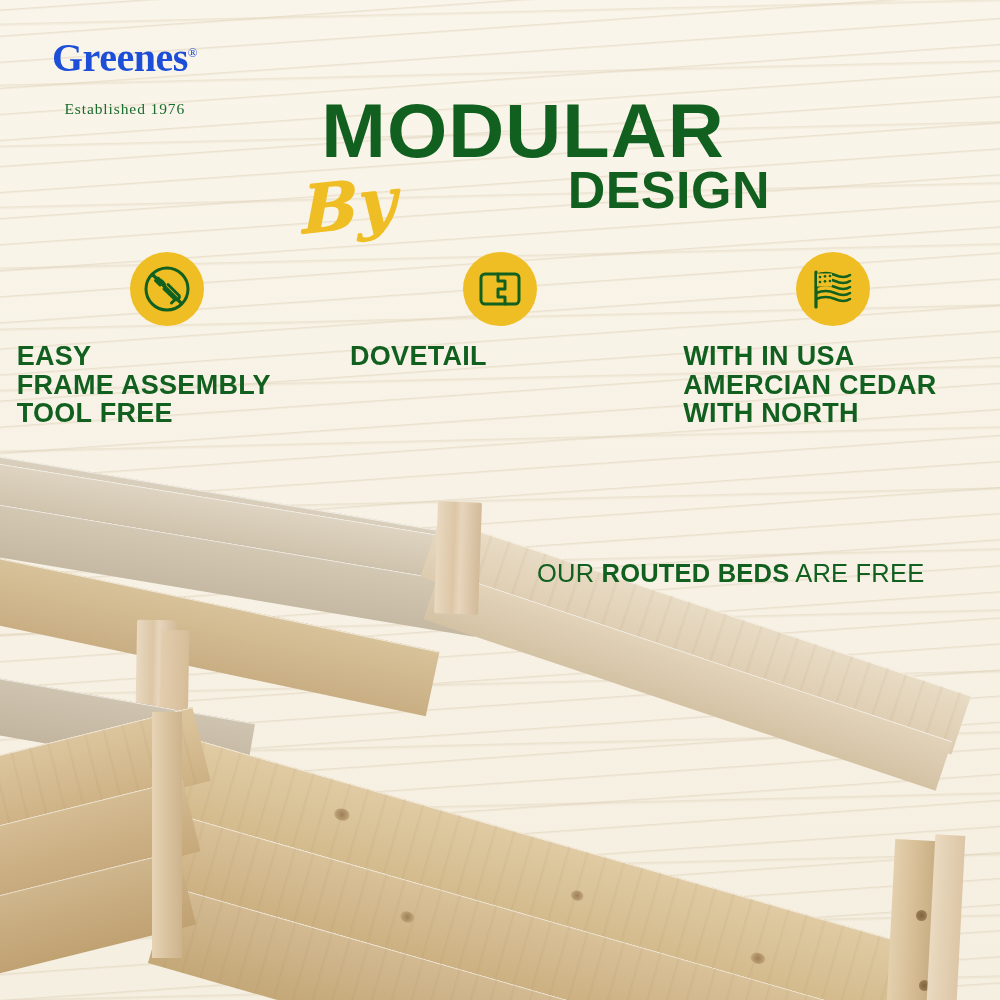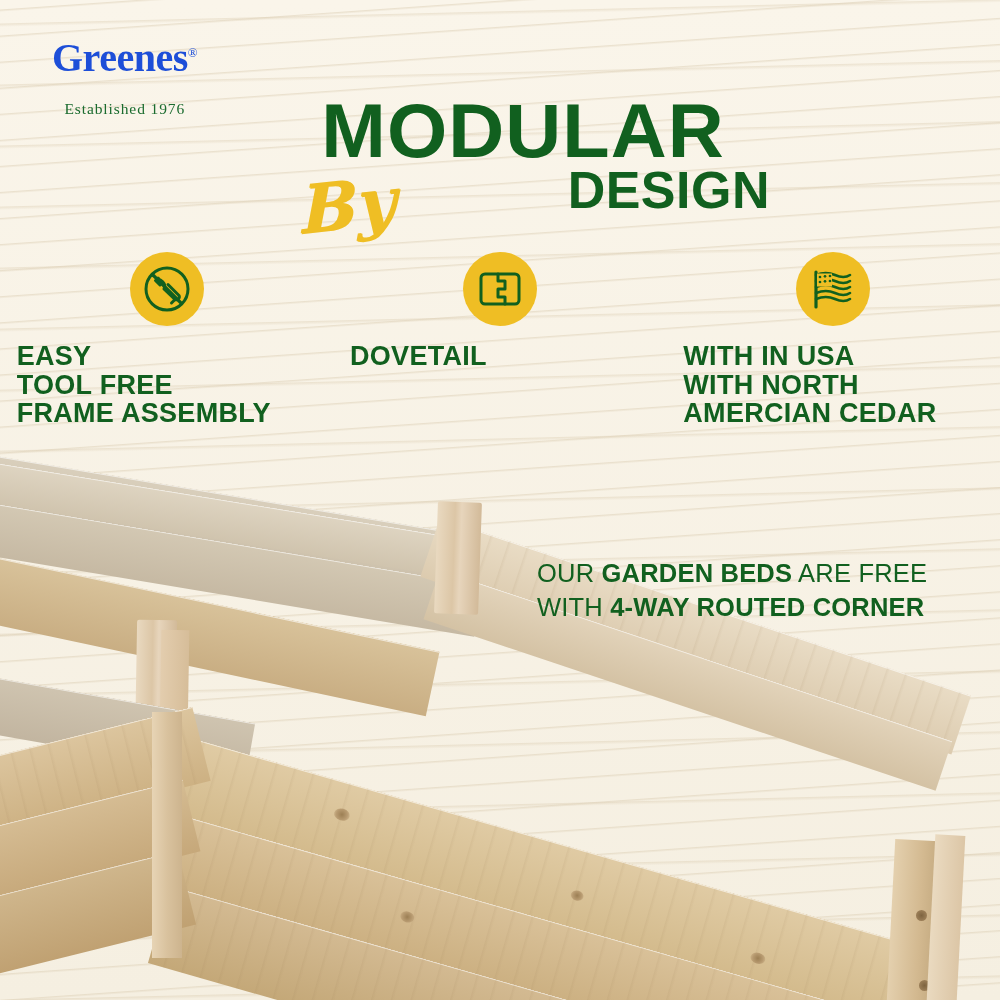--- a/index.html
+++ b/index.html
@@ -250,22 +250,22 @@
           <g stroke="#11601F" stroke-width="3" fill="none" stroke-linecap="round" stroke-linejoin="round">
             <path d="M16 14 l4.5 4.5 -2.5 2.5 -4.5 -4.5 a6.4 6.4 0 0 1 8.5 8.5
                      L33 35.5 a3 3 0 0 0 4-4 L26 20.5"></path>
             <path d="M33 35.5 l-3.5 3.5"></path>
           </g>
           <line x1="11" y1="11" x2="39" y2="39" stroke="#11601F" stroke-width="3.2" stroke-linecap="round"></line>
         </svg>
       </div>
       <div class="feat-text">
         <span>EASY</span>
+        <span>FRAME ASSEMBLY</span>
         <span>TOOL FREE</span>
-        <span>FRAME ASSEMBLY</span>
       </div>
     </div>
 
     <div class="feature">
       <div class="badge">
         <svg width="48" height="48" viewBox="0 0 48 48">
           <rect x="5" y="9" width="38" height="30" rx="4" ry="4" fill="none" stroke="#11601F" stroke-width="3"></rect>
           <path d="M22 9 v7 h7 v8 h-7 v8 h7 v7" fill="none" stroke="#11601F" stroke-width="3" stroke-linejoin="round" stroke-linecap="round"></path>
         </svg>
       </div>
@@ -291,24 +291,23 @@
               <circle cx="17" cy="12.3" r="1.35"></circle>
             <circle cx="22" cy="12" r="1.35"></circle>
             <circle cx="12" cy="18" r="1.35"></circle>
               <circle cx="17" cy="17.3" r="1.35"></circle>
             <circle cx="22" cy="17" r="1.35"></circle>
           </g>
         </svg>
       </div>
       <div class="feat-text">
         <span>WITH IN USA</span>
+        <span>AMERCIAN CEDAR</span>
         <span>WITH NORTH</span>
-        <span>AMERCIAN CEDAR</span>
       </div>
     </div>
   </div>
 
   <div class="copy">
-    <span class="l"><span>OUR </span><b>GARDEN BEDS</b><span> ARE FREE</span></span>
-    <span class="l"><span>WITH </span><b>4-WAY ROUTED CORNER</b></span>
+    <span class="l"><span>OUR </span><b>ROUTED BEDS</b><span> ARE FREE</span></span>
   </div>
 
 </div>
 
 </body></html>

